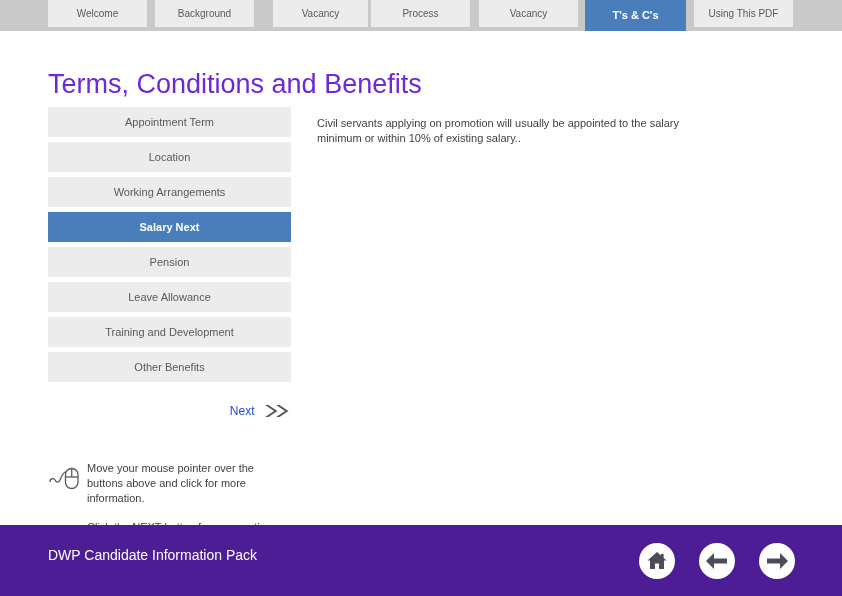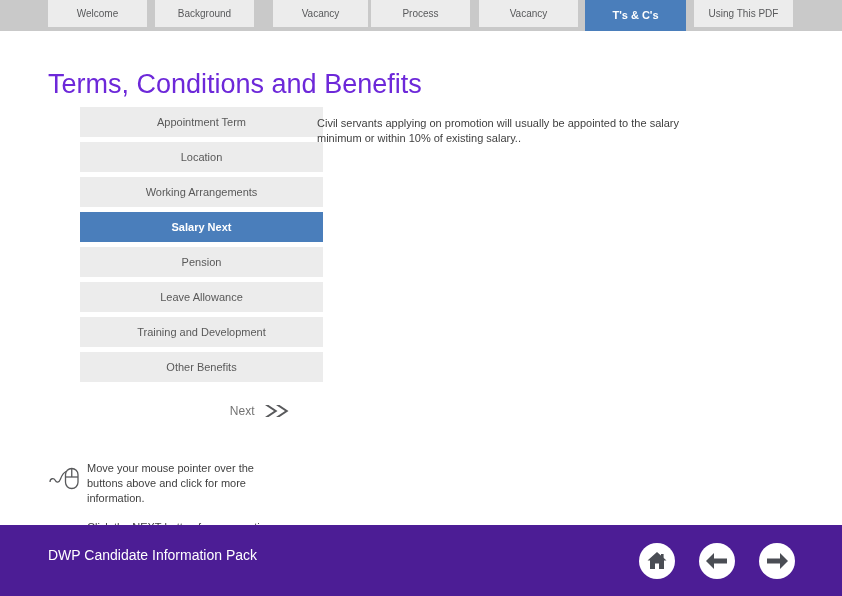--- a/index.html
+++ b/index.html
@@ -67,21 +67,20 @@
     letter-spacing: 0px;
     white-space: nowrap;
   }
 
   
   #menu {
     position: absolute;
     left: 48px;
     top: 76px;
     width: 243px;
-    margin-left: 32px;
   }
   .menu-btn {
     width: 243px;
     height: 30px;
     margin-bottom: 5px;
     background: #ececec;
     color: #595959;
     font-size: 11px;
     line-height: 30px;
     text-align: center;
@@ -114,21 +113,21 @@
   #next-row {
     position: absolute;
     left: 48px;
     top: 370px;
     width: 243px;
     text-align: right;
     white-space: nowrap;
   }
   #next-label {
     font-size: 12px;
-    color: #737373;
+    color: #1d4ed8;
     vertical-align: middle;
   }
   #next-chevrons {
     display: inline-block;
     vertical-align: middle;
     margin-left: 6px;
     position: relative;
     top: 1px;
   }
 

